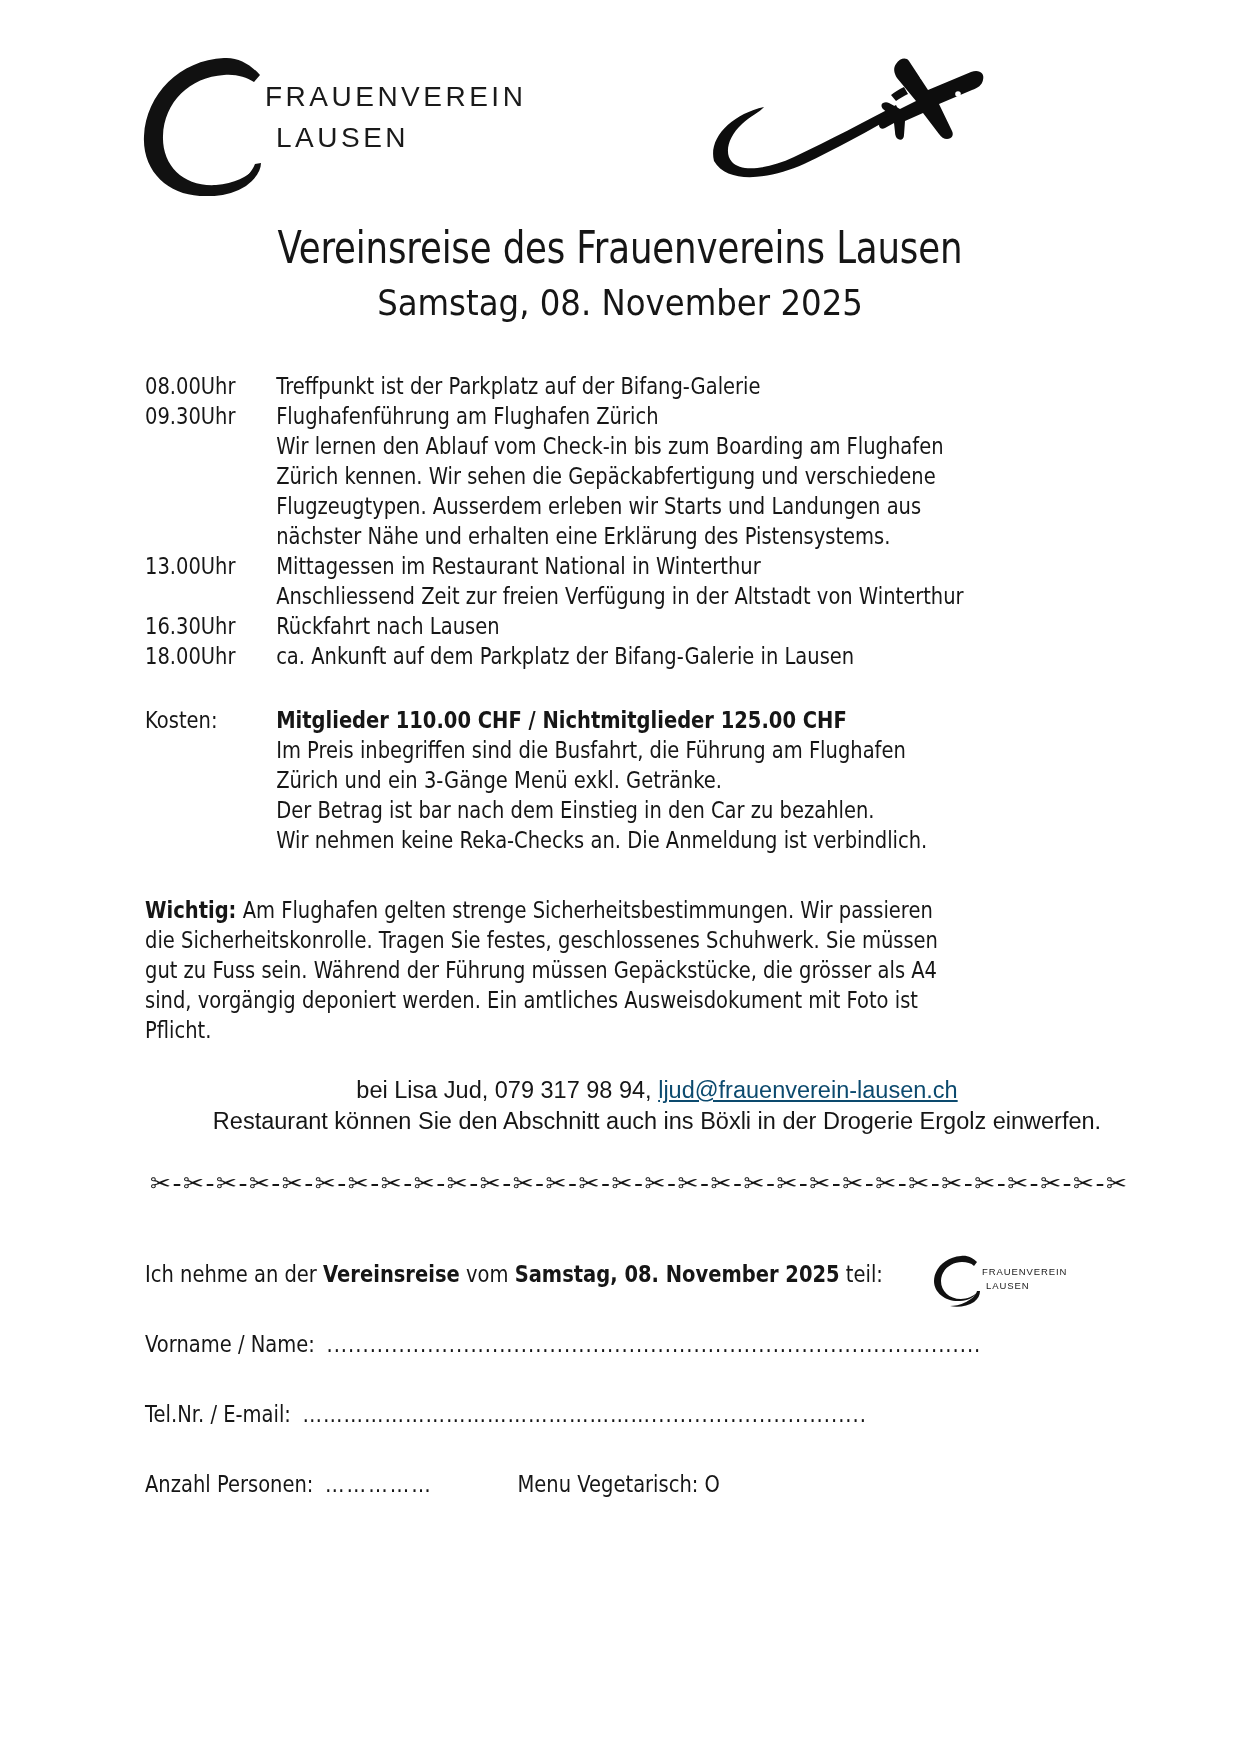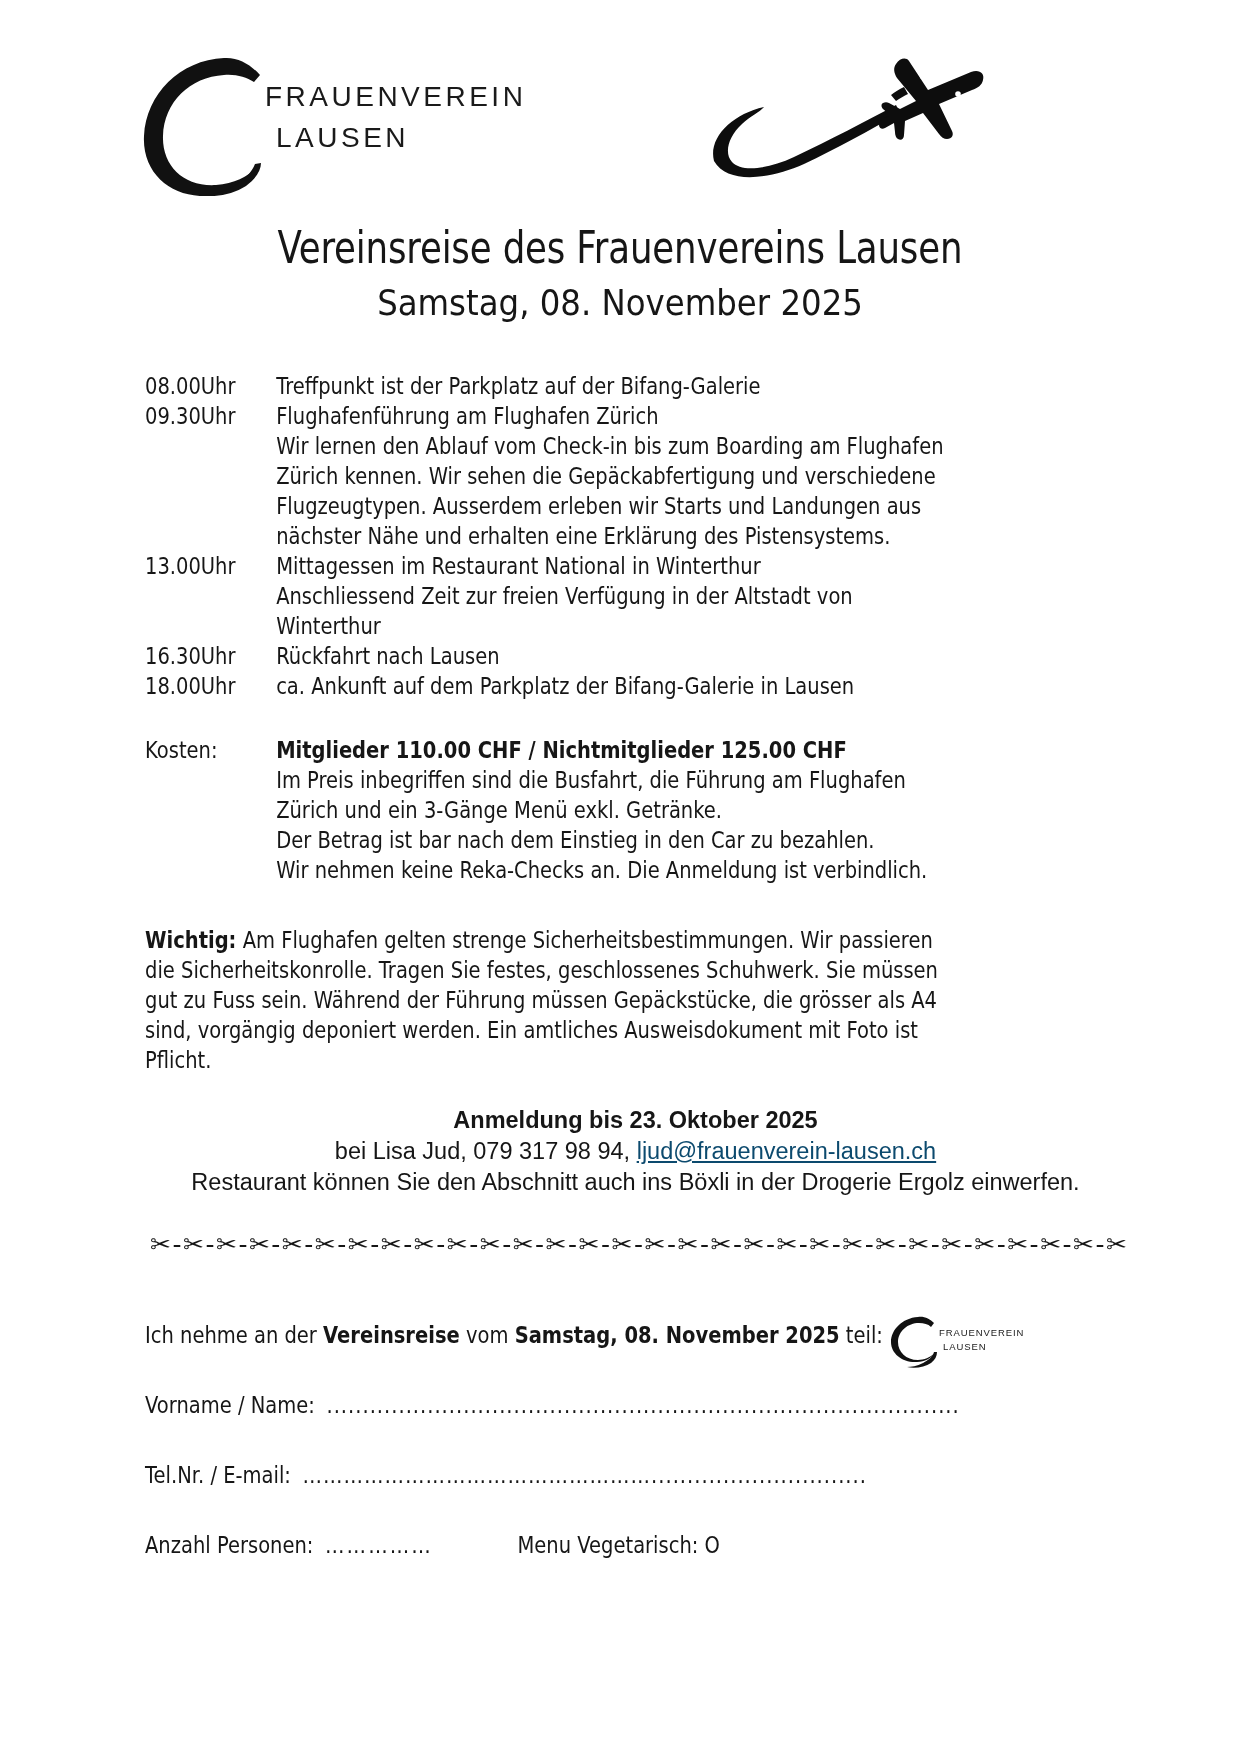--- a/index.html
+++ b/index.html
@@ -56,21 +56,21 @@
     font-size: 36px;
     line-height: 1.1;
     font-weight: 400;
     margin: 12px 0 0 0;
     font-family: "DejaVu Sans", sans-serif;
     transform: scaleX(0.90);
   }
 
   
   .sheet {
-    padding: 0 114px 0 145px;
+    padding: 0 71px 0 145px;
     box-sizing: border-box;
   }
   .narrow {
     font-family: "DejaVu Sans", sans-serif;
     transform: scaleX(0.83);
     transform-origin: left center;
   }
 
   .schedule {
     margin-top: 48px;
@@ -270,21 +270,20 @@
 
   <div class="notice narrow">
     <div><b>Wichtig:</b><span> Am Flughafen gelten strenge Sicherheitsbestimmungen. Wir passieren</span></div>
     <div>die Sicherheitskonrolle. Tragen Sie festes, geschlossenes Schuhwerk. Sie müssen</div>
     <div>gut zu Fuss sein. Während der Führung müssen Gepäckstücke, die grösser als A4</div>
     <div>sind, vorgängig deponiert werden. Ein amtliches Ausweisdokument mit Foto ist</div>
     <div>Pflicht.</div>
   </div>
 
   <div class="signup">
-    <div class="signup-head">Anmeldung bis 23. Oktober 2025</div>
     <div><span>bei Lisa Jud, 079 317 98 94, </span><a class="maillink" href="#">ljud@frauenverein-lausen.ch</a></div>
     <div>Restaurant können Sie den Abschnitt auch ins Böxli in der Drogerie Ergolz einwerfen.</div>
   </div>
 
   <div class="divider">✂-✂-✂-✂-✂-✂-✂-✂-✂-✂-✂-✂-✂-✂-✂-✂-✂-✂-✂-✂-✂-✂-✂-✂-✂-✂-✂-✂-✂-✂</div>
 
   <div class="tearoff">
 
     <div class="logo-small">
       <svg viewBox="0 0 150 58" width="150" height="58">

